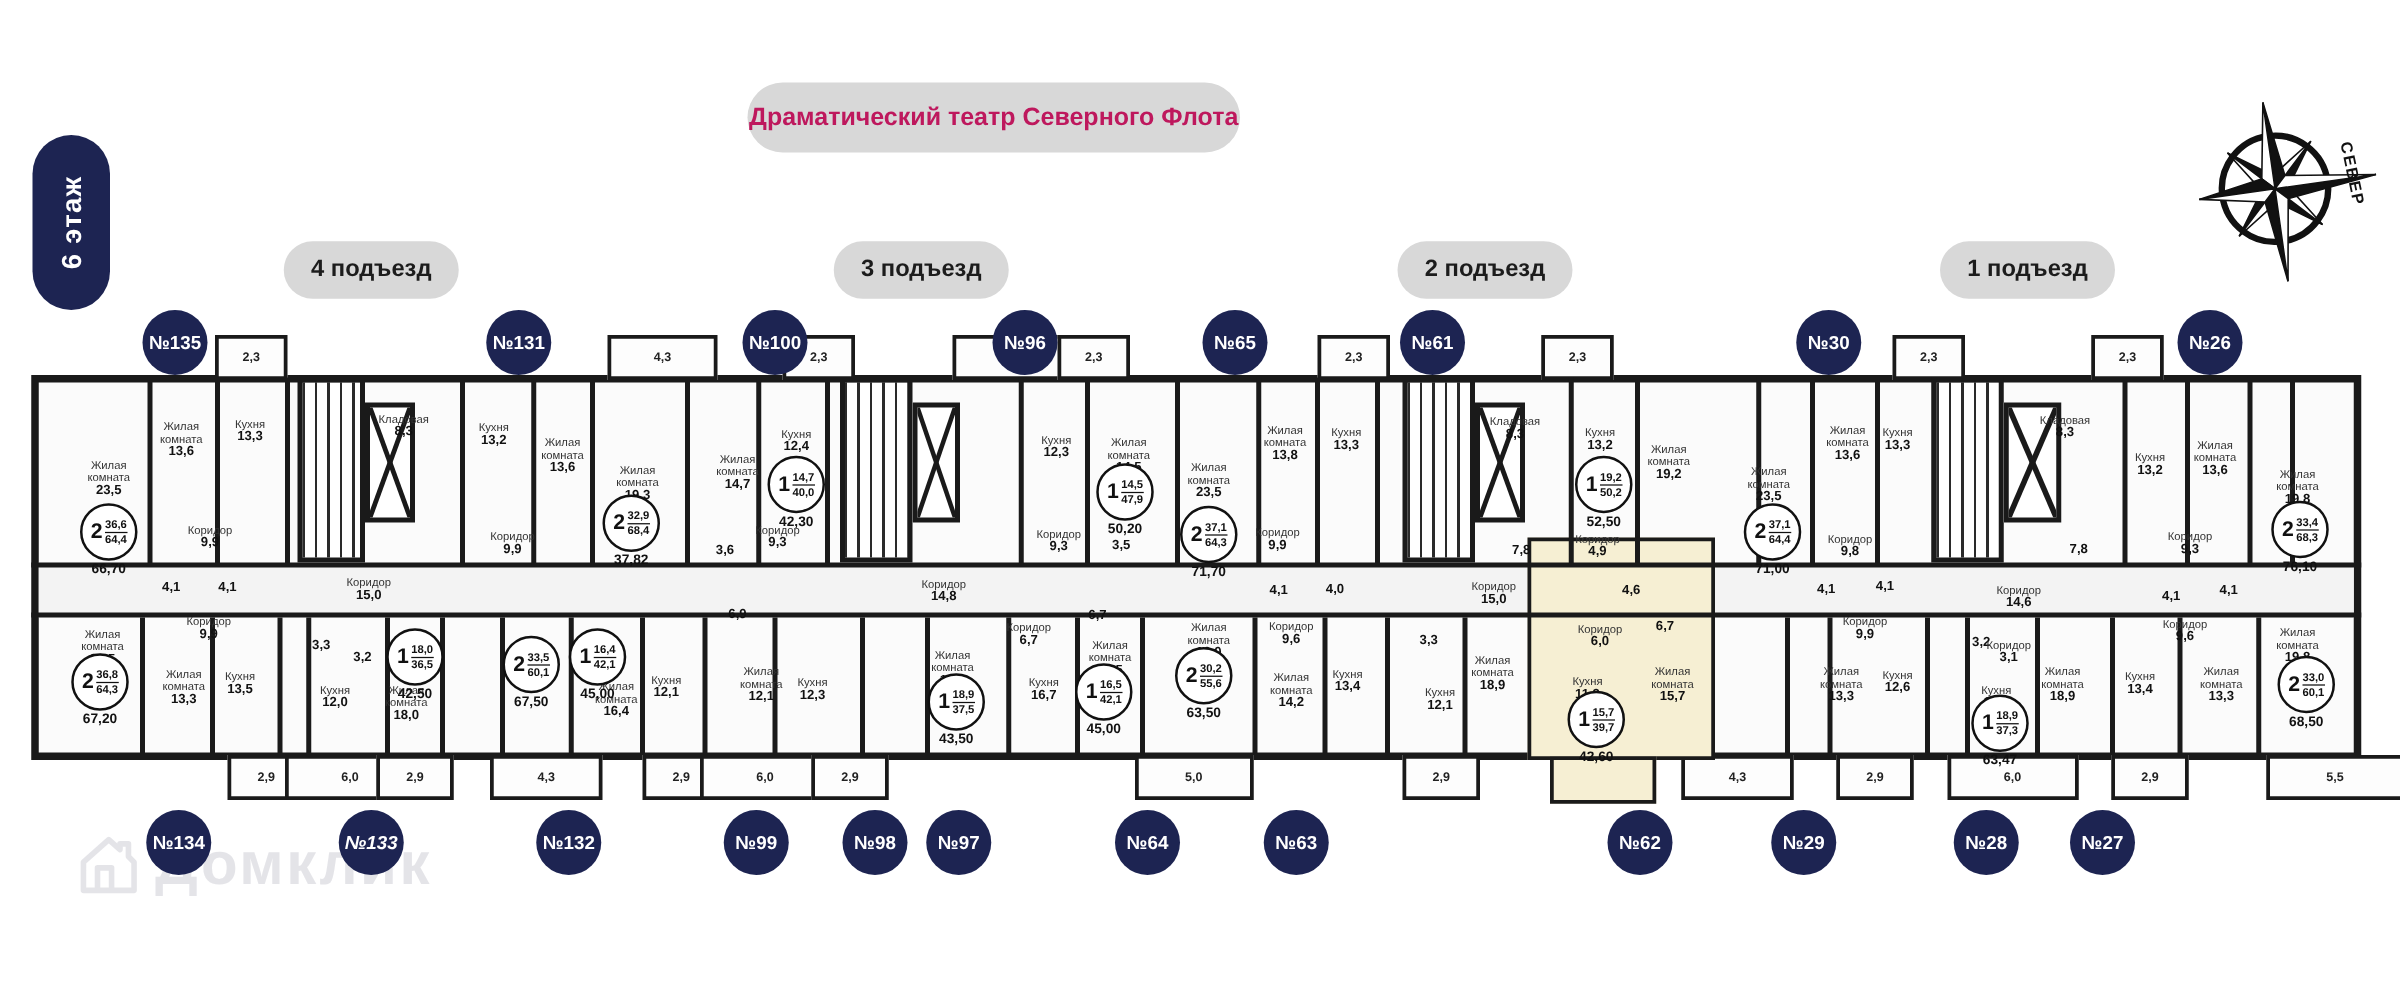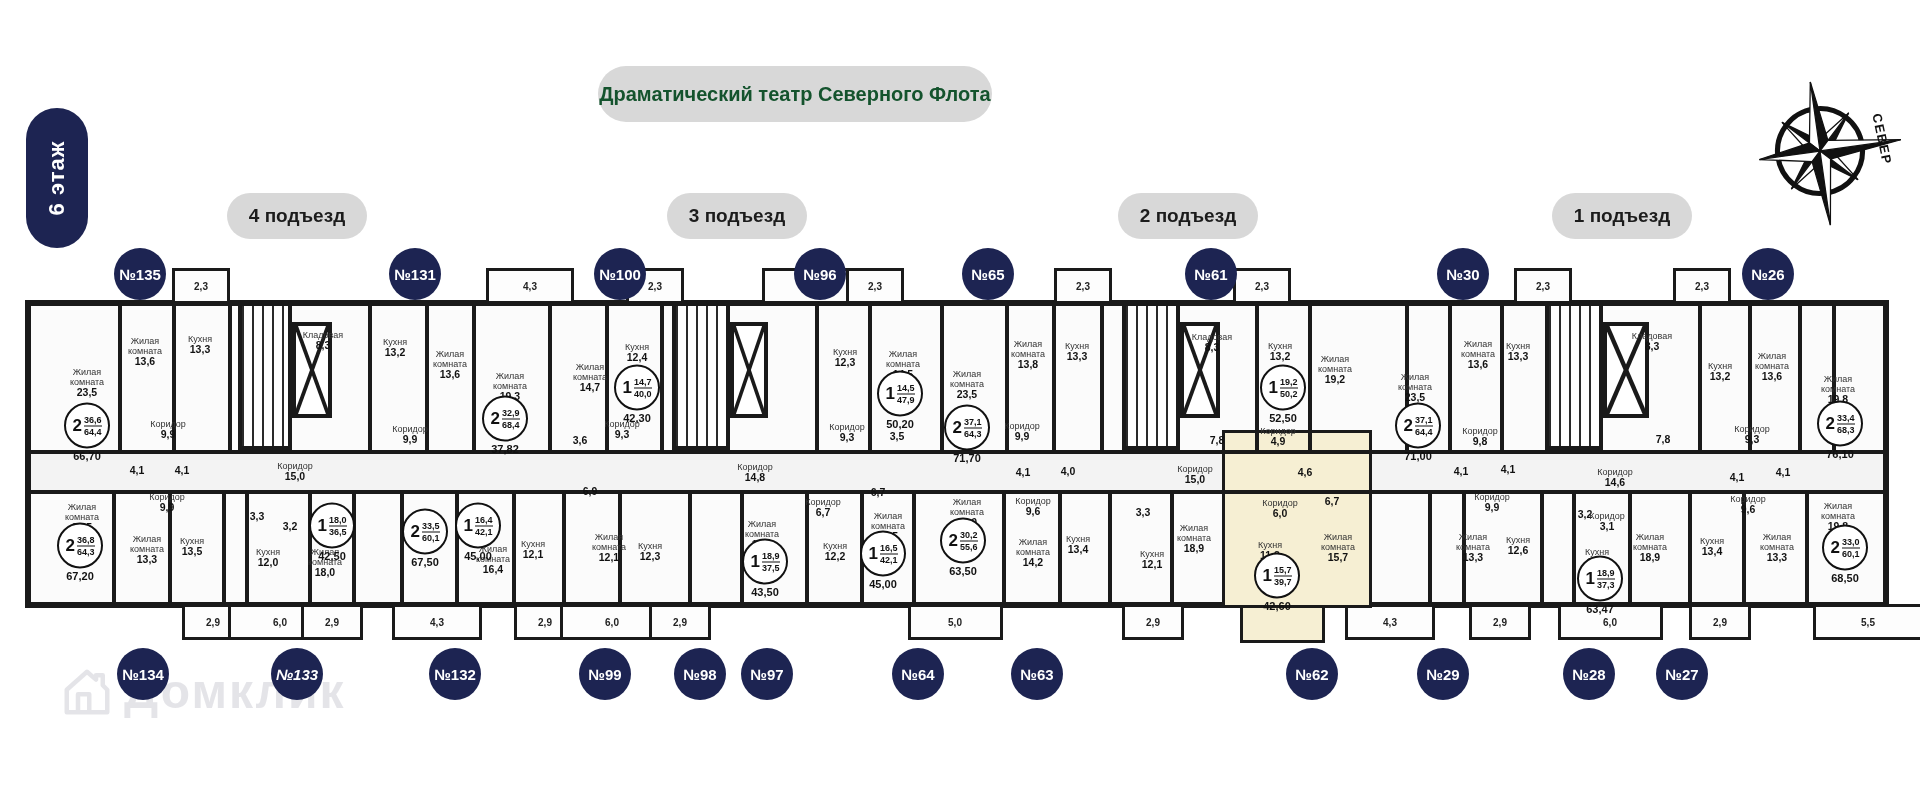--- a/index.html
+++ b/index.html
@@ -12,21 +12,21 @@
         border-top:3px solid #8f8f8f;border-bottom:3px solid #8f8f8f;}
   .road .road-label{position:absolute;top:50%;transform:translate(-50%,-50%);
         font-size:21px;color:#2d2d2d;font-weight:500;white-space:nowrap;}
   #road-top{top:8px;}
   #road-bottom{top:727px;}
 
   
   .pill{position:absolute;background:#d8d8d8;border-radius:28px;display:flex;
         align-items:center;justify-content:center;}
   #landmark{left:598px;top:66px;width:394px;height:56px;}
-  #landmark span{font-size:20px;font-weight:600;color:#14532d;}
+  #landmark span{font-size:20px;font-weight:600;color:#be185d;}
 
   
   #floor-badge{position:absolute;left:26px;top:108px;width:62px;height:140px;
         background:#1d2452;border-radius:31px;display:flex;align-items:center;justify-content:center;}
   #floor-badge span{color:#fff;font-weight:700;font-size:22px;white-space:nowrap;
         transform:rotate(-90deg);letter-spacing:1px;}
 
   
   .entrance{position:absolute;top:193px;height:46px;width:140px;margin-left:-70px;
         background:#d8d8d8;border-radius:23px;display:flex;align-items:center;justify-content:center;
@@ -496,21 +496,21 @@
         <div class="nm">Кухня</div>
         <div class="num">12,3</div>
       </div>
       <div class="room-label" style="left: 762px; top: 535px;">
         <div class="nm">Жилая</div>
         <div class="nm">комната</div>
         <div class="num">18,9</div>
       </div>
       <div class="room-label" style="left: 835px; top: 552px;">
         <div class="nm">Кухня</div>
-        <div class="num">12,2</div>
+        <div class="num">16,7</div>
       </div>
       <div class="room-label" style="left: 823px; top: 508px;">
         <div class="nm">Коридор</div>
         <div class="num">6,7</div>
       </div>
       <div class="room-label" style="left: 888px; top: 527px;">
         <div class="nm">Жилая</div>
         <div class="nm">комната</div>
         <div class="num">16,5</div>
       </div>
@@ -791,21 +791,21 @@
         <div class="tot">68,50</div>
       </div>
     </div>
 
   <div id="badges">
       <div class="badge" style="left: 140px; top: 274px;">№135</div>
       <div class="badge" style="left: 415px; top: 274px;">№131</div>
       <div class="badge" style="left: 620px; top: 274px;">№100</div>
       <div class="badge" style="left: 820px; top: 274px;">№96</div>
       <div class="badge" style="left: 988px; top: 274px;">№65</div>
-      <div class="badge" style="left: 1211px; top: 274px;">№61</div>
+      <div class="badge" style="left: 1146px; top: 274px;">№61</div>
       <div class="badge" style="left: 1463px; top: 274px;">№30</div>
       <div class="badge" style="left: 1768px; top: 274px;">№26</div>
       <div class="badge" style="left: 143px; top: 674px;">№134</div>
       <div class="badge" style="left: 297px; top: 674px; font-style: italic;">№133</div>
       <div class="badge" style="left: 455px; top: 674px;">№132</div>
       <div class="badge" style="left: 605px; top: 674px;">№99</div>
       <div class="badge" style="left: 700px; top: 674px;">№98</div>
       <div class="badge" style="left: 767px; top: 674px;">№97</div>
       <div class="badge" style="left: 918px; top: 674px;">№64</div>
       <div class="badge" style="left: 1037px; top: 674px;">№63</div>

